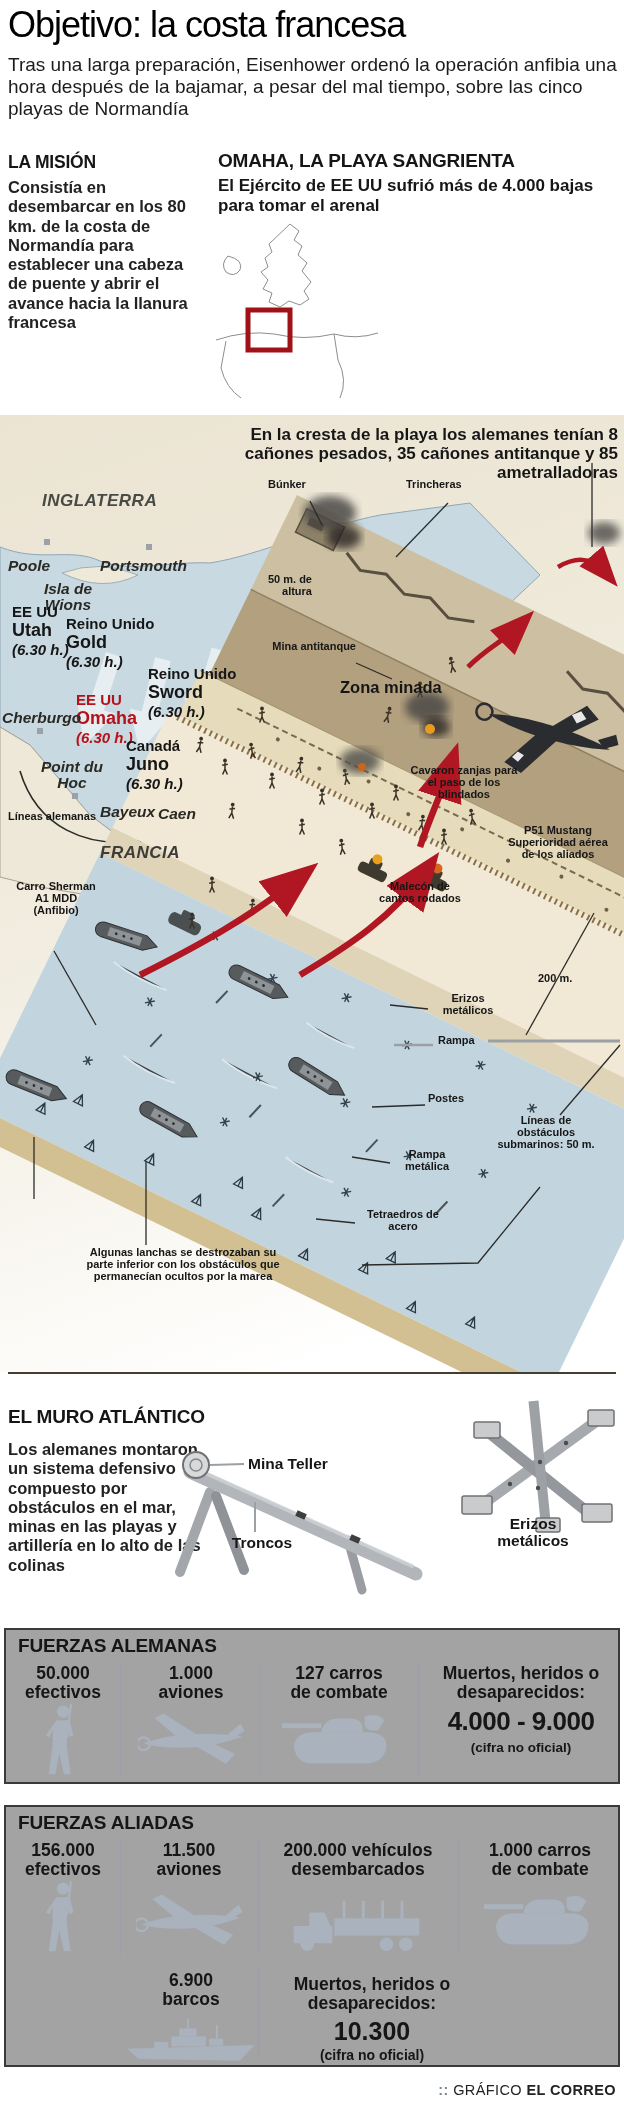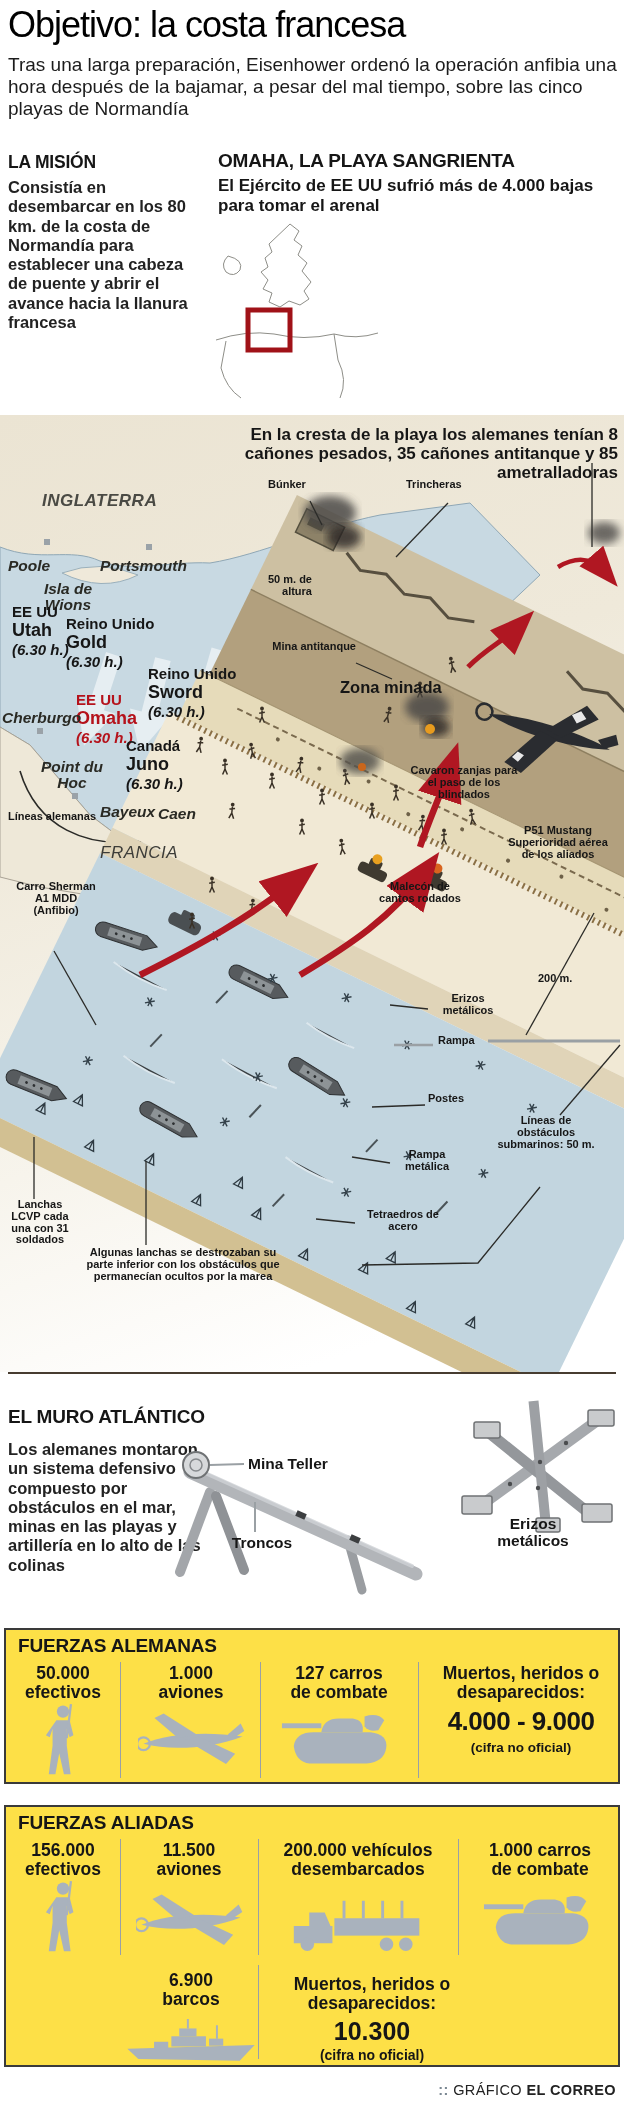--- a/index.html
+++ b/index.html
@@ -8,21 +8,21 @@
   .abs{position:absolute;}
   .lbl{font-weight:bold;color:#161616;line-height:1.07;text-align:center;font-size:11px;}
   .it{font-style:italic;font-weight:600;color:#2a2a24;}
   .hd{font-weight:800;letter-spacing:-0.2px;}
   .blk span{display:block;}
   .beach .force{display:block;font-size:15px;font-weight:800;}
   .beach .bname{display:block;font-size:18px;font-weight:800;}
   .beach .btime{display:block;font-size:15px;font-style:italic;font-weight:700;}
   .beach.red .force,.beach.red .bname,.beach.red .btime{color:#b5121b;}
   .beach.red .bname{font-size:18px;}
-  .box{border:2px solid #3a3a3a;background:#fde047;text-decoration:underline;}
+  .box{border:2px solid #3a3a3a;background:#a3a3a3;text-decoration:underline;}
   .vdiv{width:1px;background:#9aa0a6;}
   .statv{font-weight:700;font-size:17.5px;line-height:1.1;text-align:center;}
   .photo{background:linear-gradient(170deg,#d8cfb6 0%,#c9bda0 35%,#b2a584 70%,#9d8f70 100%);}
 </style>
 </head>
 <body>
 
 <div id="root">
 
   <div class="abs" style="left:8px;top:4px;font-size:36px;font-weight:400;letter-spacing:-1px;color:#000;">Objetivo: la costa francesa</div>
@@ -296,42 +296,41 @@
       <span class="force">Canadá</span>
         <span class="bname">Juno</span>
         <span class="btime">(6.30 h.)</span>
     </div>
 
     <div class="abs it" style="left:2px;top:294px;font-size:15.5px;">Cherburgo</div>
     <div class="abs it" style="left:36px;top:344px;width:72px;text-align:center;font-size:15.5px;line-height:1.05;">Point du Hoc</div>
     <div class="abs it" style="left:100px;top:372px;font-size:15.5px;margin-top:16px;">Bayeux</div>
     <div class="abs it" style="left:158px;top:390px;font-size:15.5px;">Caen</div>
     <div class="abs lbl" style="left:4px;top:396px;width:96px;">Líneas alemanas</div>
-    <div class="abs it" style="left:100px;top:428px;font-size:17px;font-weight:400;color:#3c3c38;letter-spacing:0.5px;">FRANCIA</div>
+    <div class="abs it" style="left:100px;top:428px;font-size:17px;font-weight:700;color:#3c3c38;letter-spacing:0.5px;">FRANCIA</div>
 
     <div class="abs lbl" style="left:268px;top:64px;">Búnker</div>
     <div class="abs lbl" style="left:406px;top:64px;">Trincheras</div>
     <div class="abs lbl" style="left:238px;top:136px;width:74px;text-align:right;margin-top:23px;">50 m. de altura</div>
     <div class="abs lbl" style="left:268px;top:226px;width:88px;text-align:right;">Mina antitanque</div>
     <div class="abs lbl" style="left:340px;top:264px;font-size:16.5px;">Zona minada</div>
     <div class="abs lbl" style="left:406px;top:350px;width:116px;">Cavaron zanjas para el paso de los blindados</div>
     <div class="abs lbl blk" style="left:506px;top:410px;width:104px;">
       <span>P51 Mustang</span>
         <span>Superioridad aérea de los aliados</span>
     </div>
     <div class="abs lbl" style="left:376px;top:466px;width:88px;">Malecón de cantos rodados</div>
     <div class="abs lbl" style="left:538px;top:558px;">200 m.</div>
     <div class="abs lbl" style="left:428px;top:578px;width:80px;">Erizos metálicos</div>
     <div class="abs lbl" style="left:438px;top:620px;">Rampa</div>
     <div class="abs lbl" style="left:428px;top:678px;">Postes</div>
     <div class="abs lbl" style="left:496px;top:700px;width:100px;">Líneas de obstáculos submarinos: 50 m.</div>
     <div class="abs lbl" style="left:390px;top:734px;width:74px;">Rampa metálica</div>
     <div class="abs lbl" style="left:356px;top:794px;width:94px;">Tetraedros de acero</div>
     <div class="abs lbl" style="left:16px;top:466px;width:80px;">Carro Sherman A1 MDD (Anfibio)</div>
-    <div class="abs lbl" style="left:2px;top:784px;width:76px;">Lanchas LCVP cada una con 31 soldados</div>
     <div class="abs lbl" style="left:86px;top:832px;width:194px;">Algunas lanchas se destrozaban su parte inferior con los obstáculos que permanecían ocultos por la marea</div>
   </div>
 
   <div class="abs" style="left:8px;top:1372px;width:608px;height:2px;background:#473c30;"></div>
 
   <div class="abs hd" style="left:8px;top:1406px;font-size:19px;">EL MURO ATLÁNTICO</div>
   <div class="abs" style="left:8px;top:1440px;width:200px;font-size:16.5px;font-weight:700;line-height:1.17;color:#222;">Los alemanes montaron un sistema defensivo compuesto por obstáculos en el mar, minas en las playas y artillería en lo alto de las colinas</div>
 
   <svg class="abs" style="left:150px;top:1440px;" width="340" height="165" viewBox="0 0 340 165">
     <path d="M60,52 L30,132" stroke="#a3a6aa" stroke-width="10" stroke-linecap="round"></path>

